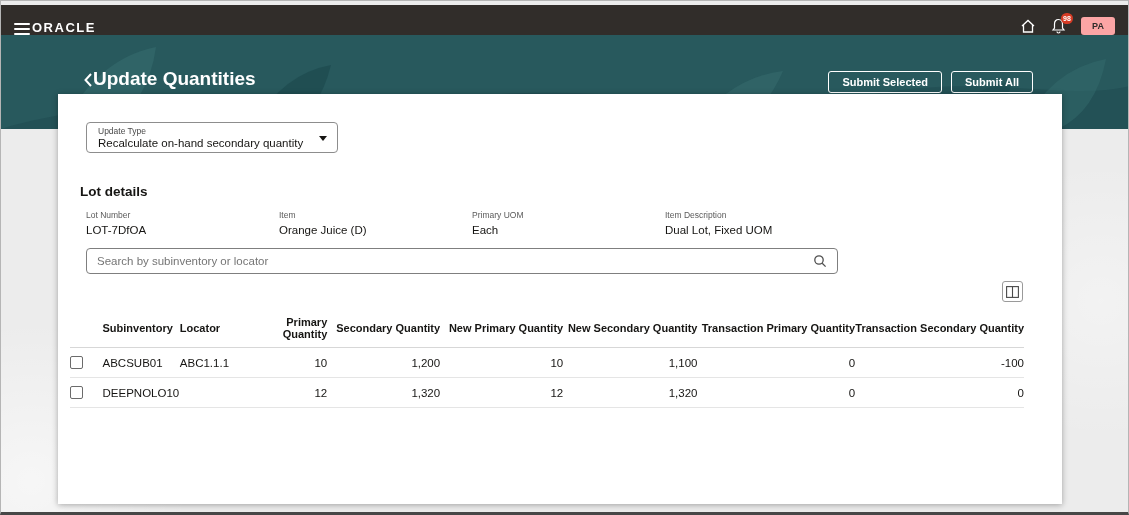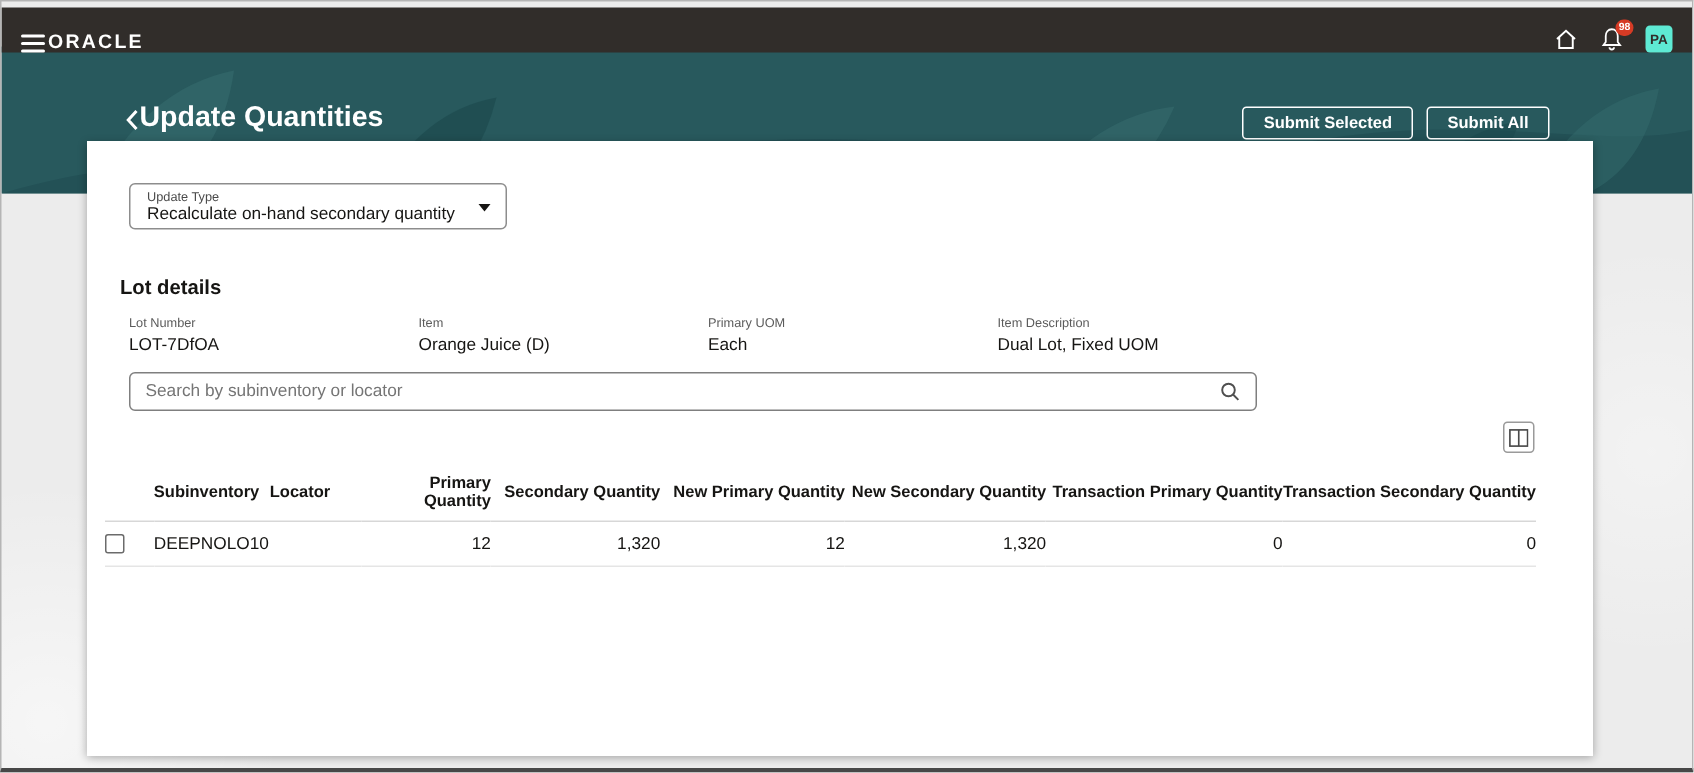--- a/index.html
+++ b/index.html
@@ -17,21 +17,21 @@
   .topbar { position:absolute; top:4px; left:0; width:100%; height:30px; background:#312d2a;
     display:flex; align-items:flex-end; padding:0 13px; gap:2px; z-index:30; }
   .hamburger { width:16px; height:12px; display:flex; flex-direction:column; justify-content:space-between; cursor:pointer; }
   .hamburger span { display:block; height:2px; background:#fff; border-radius:1px; }
   .brand { color:#fff; font-weight:bold; font-size:13px; letter-spacing:1.5px; cursor:pointer; }
   .topbar-right { margin-left:auto; display:flex; align-items:center; gap:15px; }
   .icon-btn { position:relative; display:flex; align-items:center; justify-content:center; cursor:pointer; }
   .badge { position:absolute; top:-5px; right:-7px; min-width:12px; height:11px; padding:0 2px;
     background:#d63b25; color:#fff; font-size:7px; font-weight:bold; border-radius:6px;
     display:flex; align-items:center; justify-content:center; }
-  .avatar { width:18px; height:18px; background:#5eead4; color:#312d2a; font-size:9px; font-weight:bold;
+  .avatar { width:34px; height:18px; background:#fca5a5; color:#312d2a; font-size:9px; font-weight:bold;
     border-radius:3px; display:flex; align-items:center; justify-content:center; cursor:pointer; }
 
   
   .banner { position:absolute; top:30px; left:0; width:100%; height:98px; background:#28595d; overflow:hidden; z-index:1; }
   .banner svg.deco { position:absolute; top:0; left:0; }
   .banner-inner { position:absolute; top:0; left:0; right:0; display:flex; justify-content:space-between;
     align-items:flex-start; padding:38px 95px 0 82px; }
   .title-group { display:flex; align-items:flex-start; }
   .back-btn { margin-top:3px; cursor:pointer; display:flex; }
   .page-title { color:#fff; font-size:19px; font-weight:bold; line-height:1.1; }
@@ -206,20 +206,33 @@
             <th class="ar">New Secondary Quantity</th>
             <th class="ar">Transaction Primary Quantity</th>
             <th class="ar">Transaction Secondary Quantity</th>
           </tr>
         </thead>
         <tbody>
           <tr>
             <td class="al">
                 <div class="checkbox"></div>
               </td>
+            <td class="al">ABCSUB01</td>
+            <td class="al">ABC1.1.1</td>
+            <td class="ar">10</td>
+            <td class="ar">1,200</td>
+            <td class="ar">10</td>
+            <td class="ar">1,100</td>
+            <td class="ar">0</td>
+            <td class="ar">-100</td>
+          </tr>
+          <tr>
+            <td class="al">
+                <div class="checkbox"></div>
+              </td>
             <td class="al">DEEPNOLO10</td>
             <td class="al"></td>
             <td class="ar">12</td>
             <td class="ar">1,320</td>
             <td class="ar">12</td>
             <td class="ar">1,320</td>
             <td class="ar">0</td>
             <td class="ar">0</td>
           </tr>
         </tbody>

